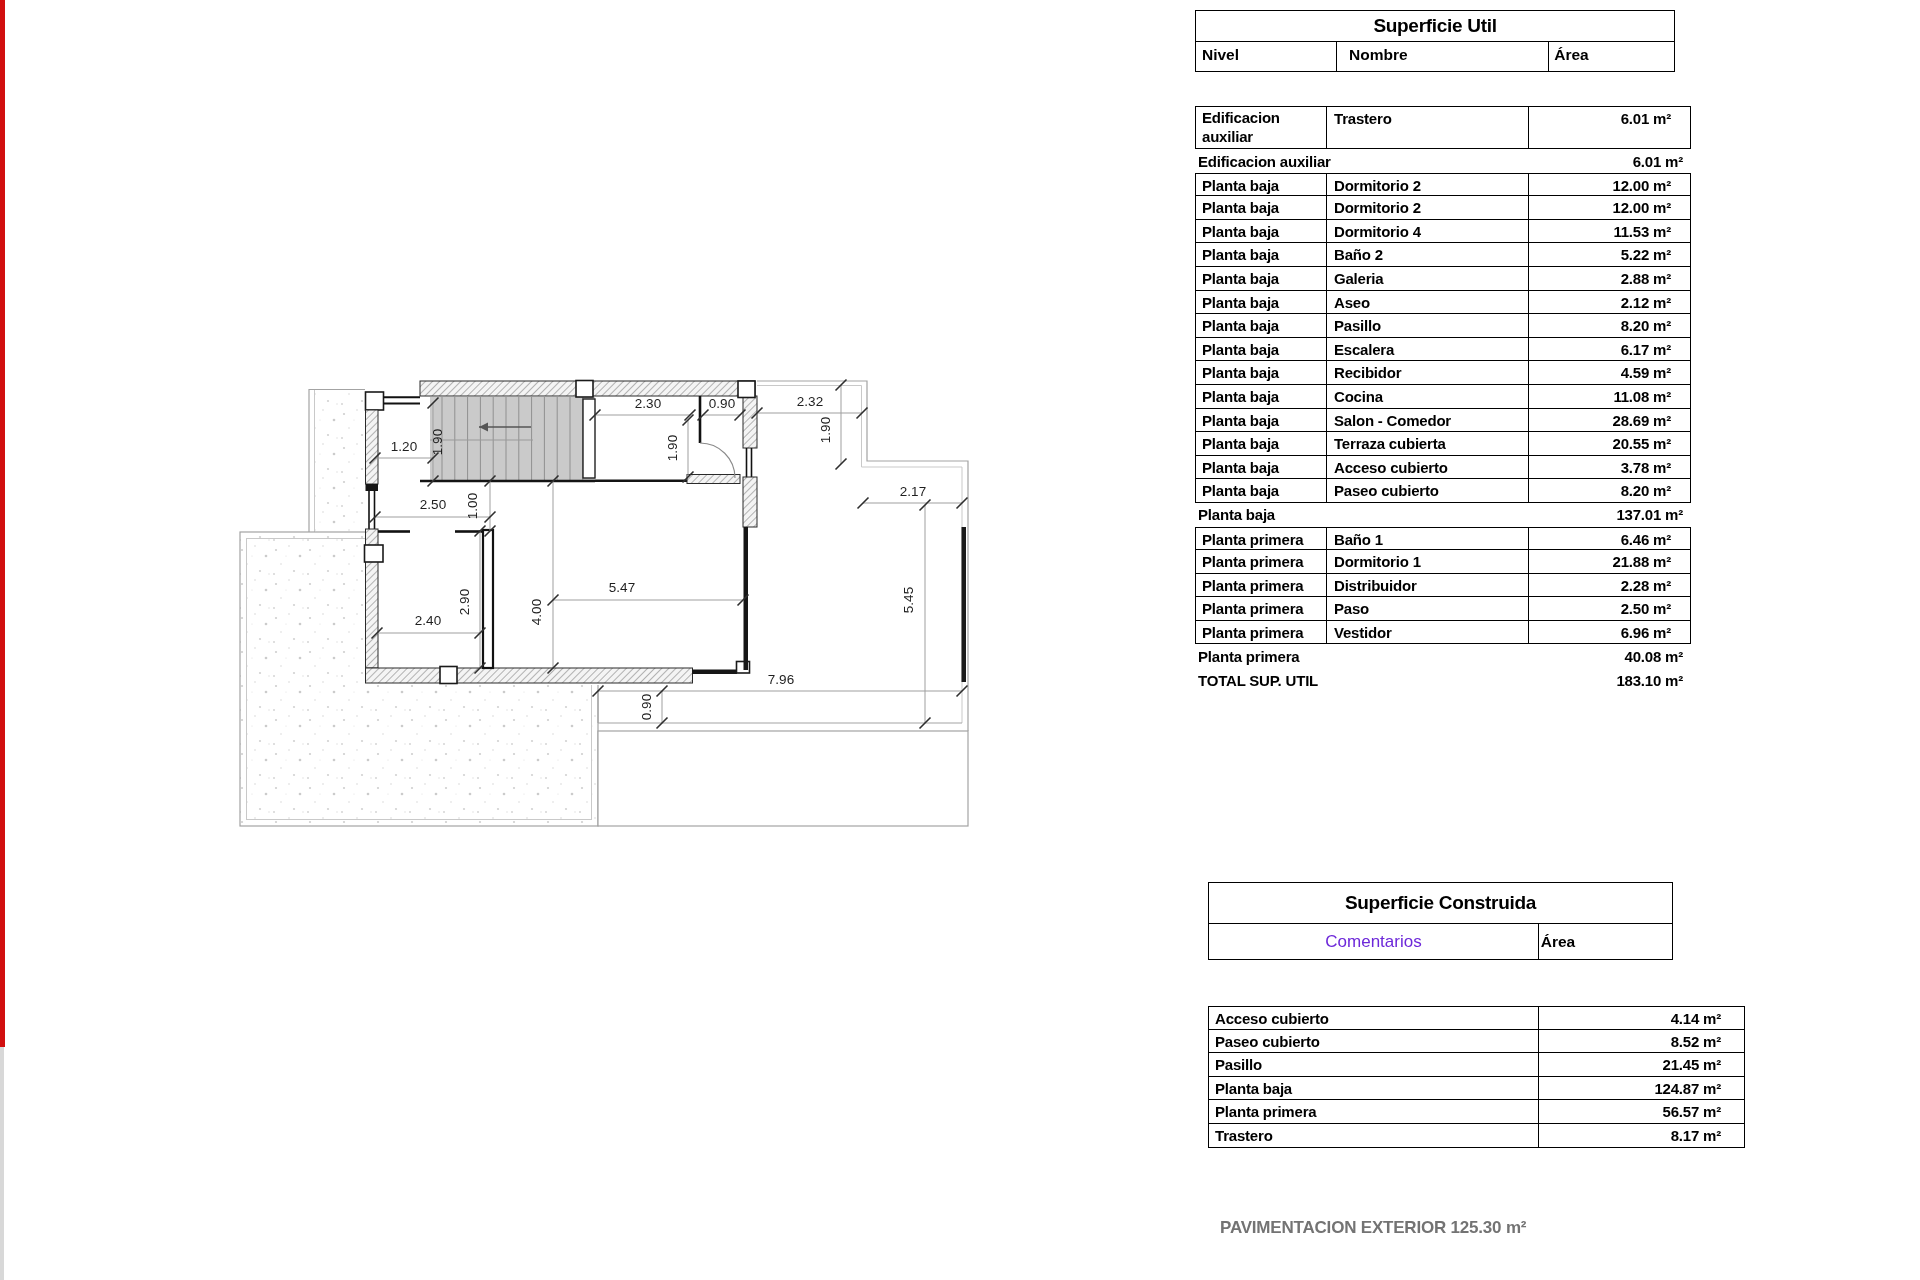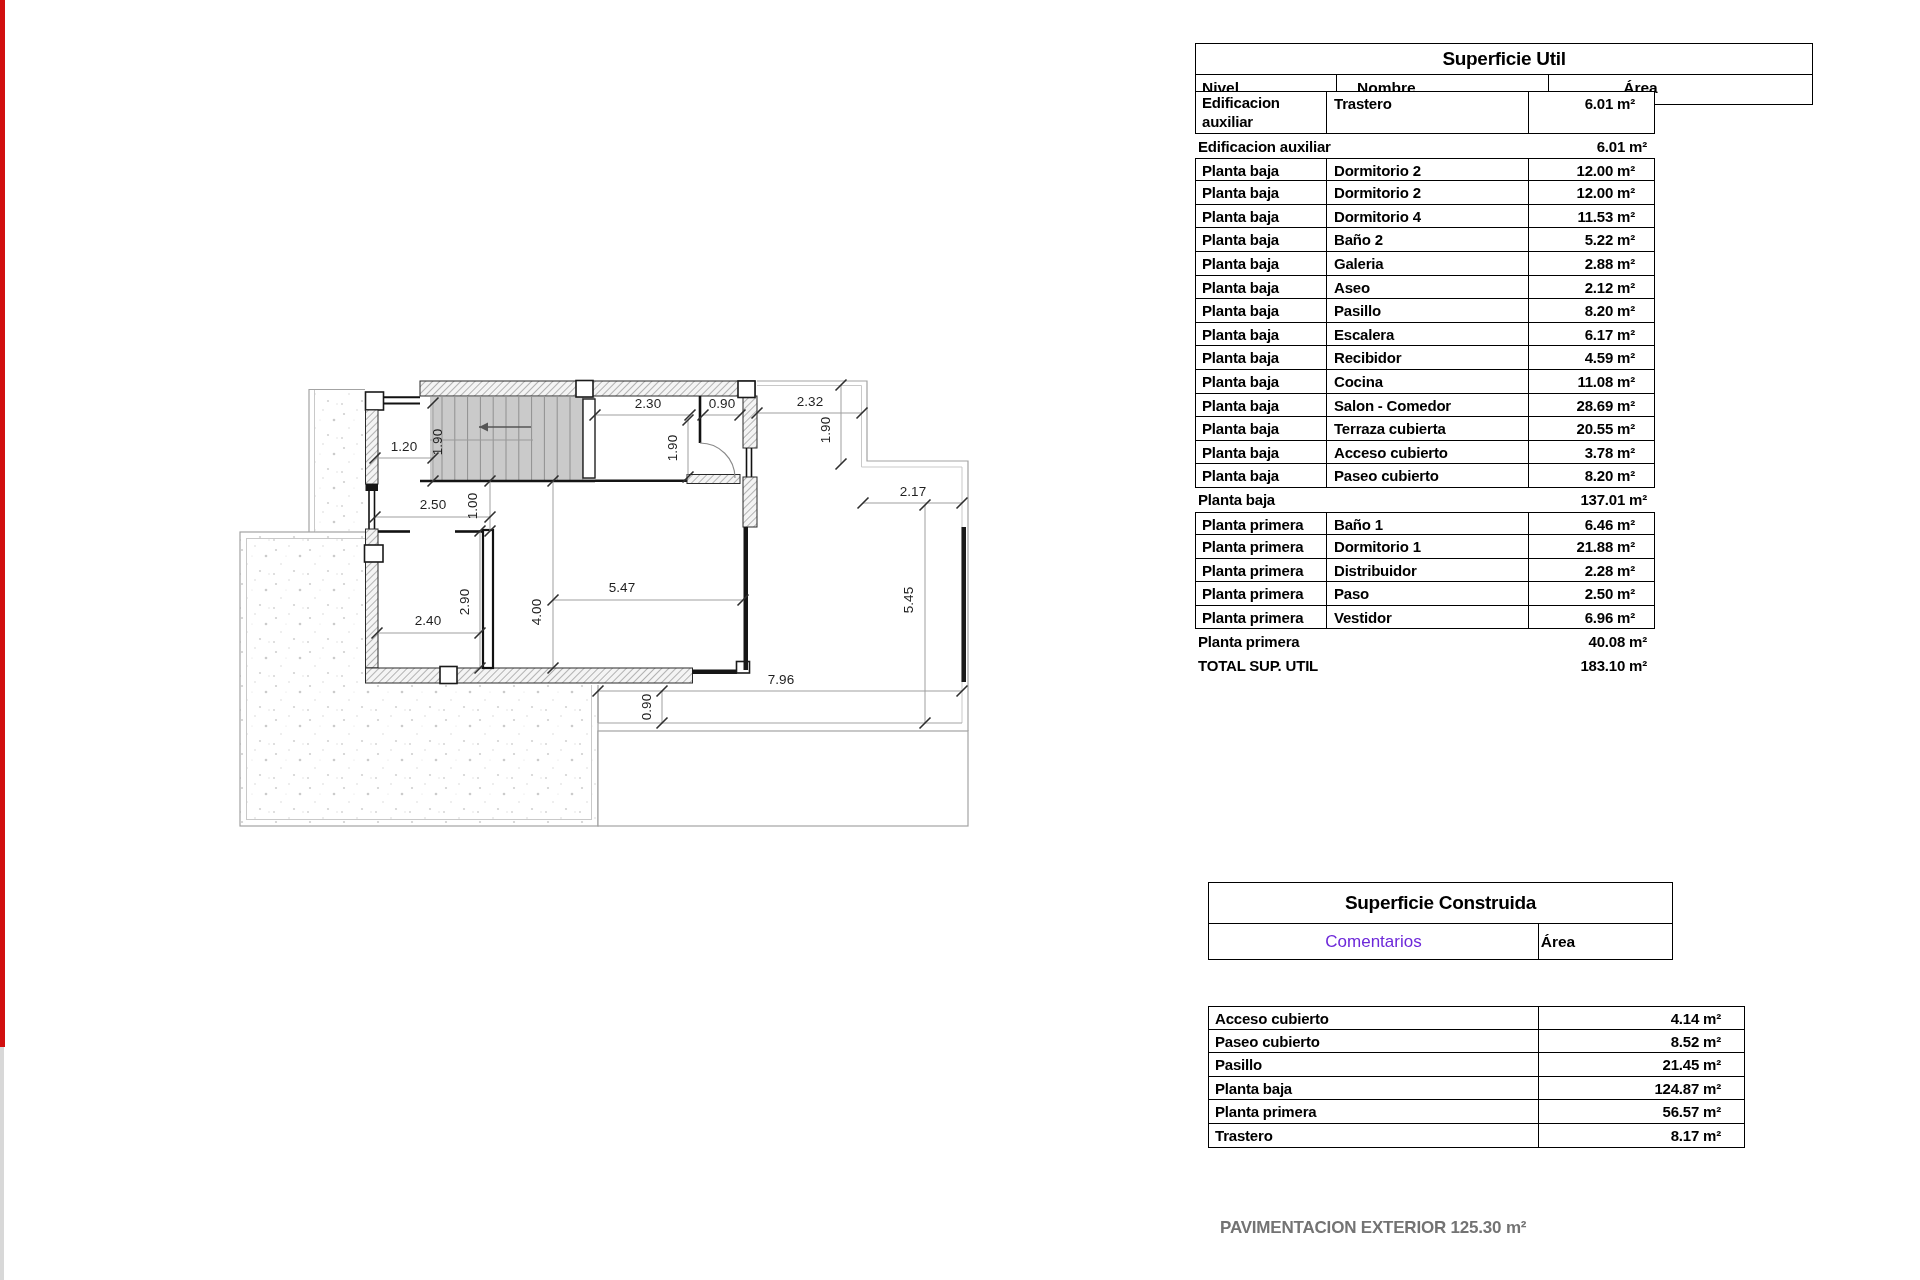--- a/index.html
+++ b/index.html
@@ -13,33 +13,33 @@
   .tick{stroke:#2e2e2e;stroke-width:1.6;}
   .dimtxt{font-family:"Liberation Sans",sans-serif;font-size:13.5px;fill:#1f1f1f;text-anchor:middle;}
   .wall{fill:url(#hatch);stroke:#2a2a2a;stroke-width:1;}
   .pillar{fill:#fff;stroke:#1a1a1a;stroke-width:1.6;}
   .thin{stroke:#a3a3a3;stroke-width:1.2;fill:none;}
   .thin2{stroke:#c9c9c9;stroke-width:1;fill:none;}
   .tread{stroke:#909090;stroke-width:1;}
   
   .tblbox{box-sizing:border-box;border:1.8px solid #000;background:#fff;}
   .tbl-title{display:flex;align-items:center;justify-content:center;font-weight:bold;font-size:19px;letter-spacing:-0.3px;color:#000;}
-  #t1{left:1195px;top:43px;width:618px;}
+  #t1{left:1195px;top:10px;width:480px;}
   #t1 .tbl-title{height:30px;}
   #t1 .tbl-cols{height:29px;border-top:1.4px solid #000;display:grid;grid-template-columns:130px 202px 1fr;font-weight:bold;font-size:15.5px;gap:10px;}
   #t2{left:1208px;top:882px;width:465px;}
   #t2 .tbl-title{height:40px;}
   #t2 .tbl-cols{height:35px;border-top:1.4px solid #000;display:grid;grid-template-columns:329px 1fr;}
   .hc{padding-top:4px;}
   .hc1{padding-left:6px;}
-  .hcb{border-left:1.2px solid #000;padding-left:20px;}
+  .hcb{border-left:1.2px solid #000;padding-left:12px;}
   .hca{border-left:1.2px solid #000;text-align:center;padding-right:80px;}
   #t2 .hcm{display:flex;align-items:center;justify-content:center;font-weight:normal;font-size:17px;color:#6d28d9;}
   #t2 .hca2{border-left:1.2px solid #000;display:flex;align-items:center;justify-content:center;font-weight:bold;font-size:15.5px;padding-right:95px;}
-  #t1-rows{left:1195px;top:91px;width:460px;}
+  #t1-rows{left:1195px;top:106px;width:496px;}
   #t2-rows{left:1208px;top:1006px;width:537px;}
   .t-row{box-sizing:border-box;height:23.6px;font-weight:bold;font-size:15px;letter-spacing:-0.2px;color:#000;}
   .t-row.boxed{display:grid;border-left:1.8px solid #000;border-right:1.8px solid #000;border-bottom:1.2px solid #000;background:#fff;}
   #t1-rows .boxed{grid-template-columns:130px 202px 1fr;}
   #t2-rows .boxed{grid-template-columns:329px 1fr;}
   .box-top{border-top:1.8px solid #000;}
   .c1{padding:3px 0 0 6px;overflow:hidden;}
   .c2{border-left:1.2px solid #000;padding:3px 0 0 7px;}
   .c3{border-left:1.2px solid #000;text-align:right;padding:3px 19px 0 0;}
   #t2-rows .c3{padding-right:23px;}

